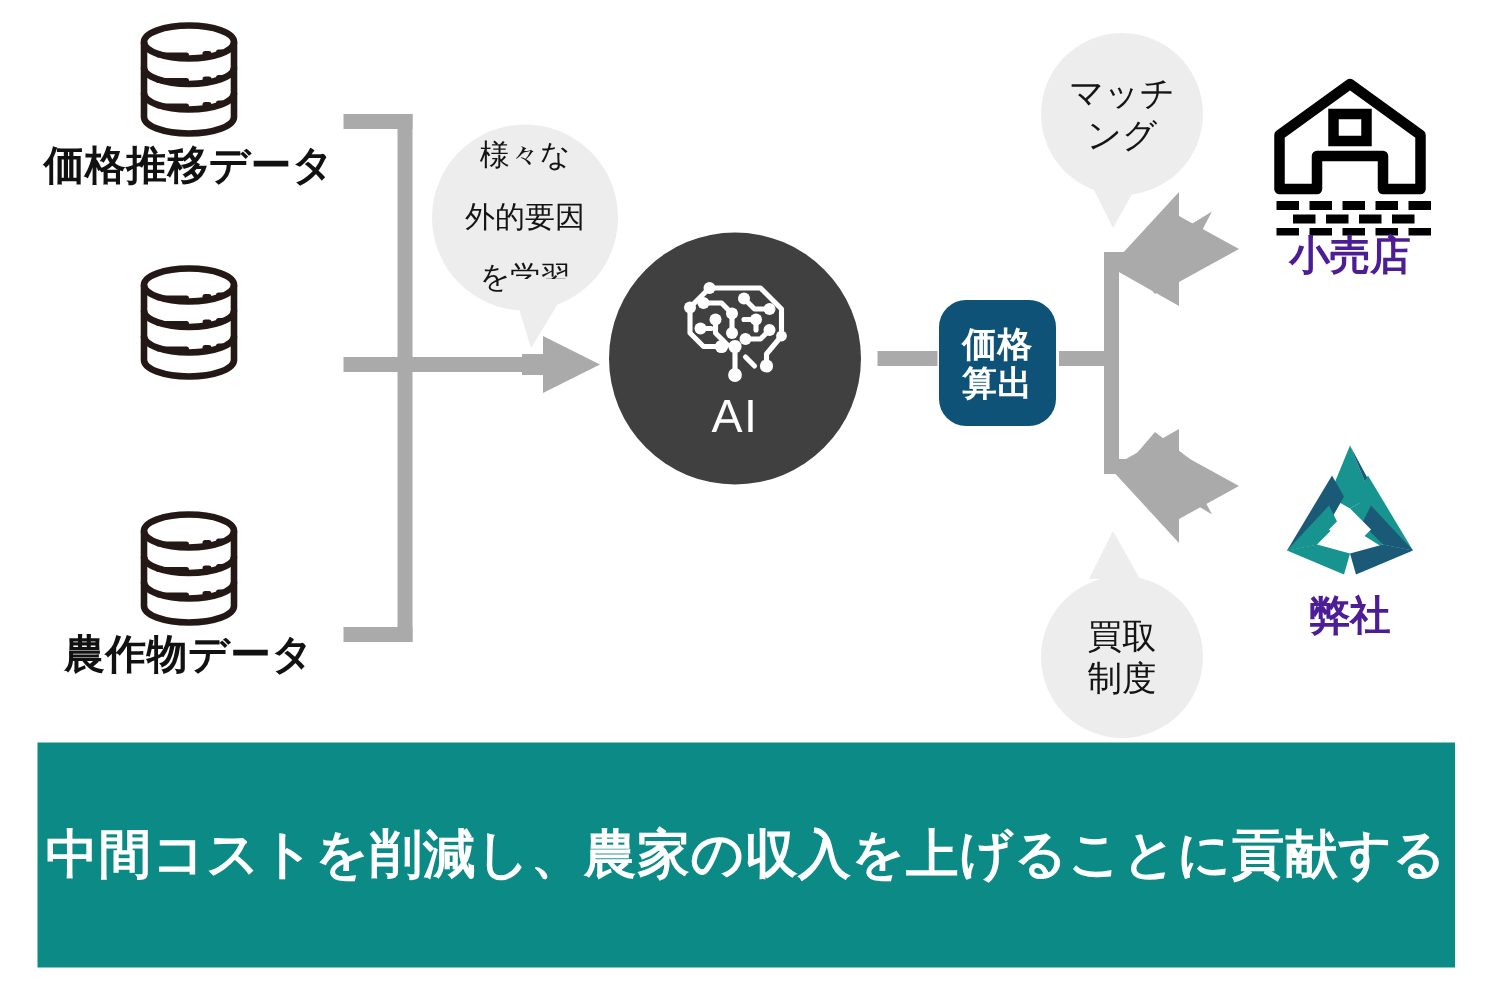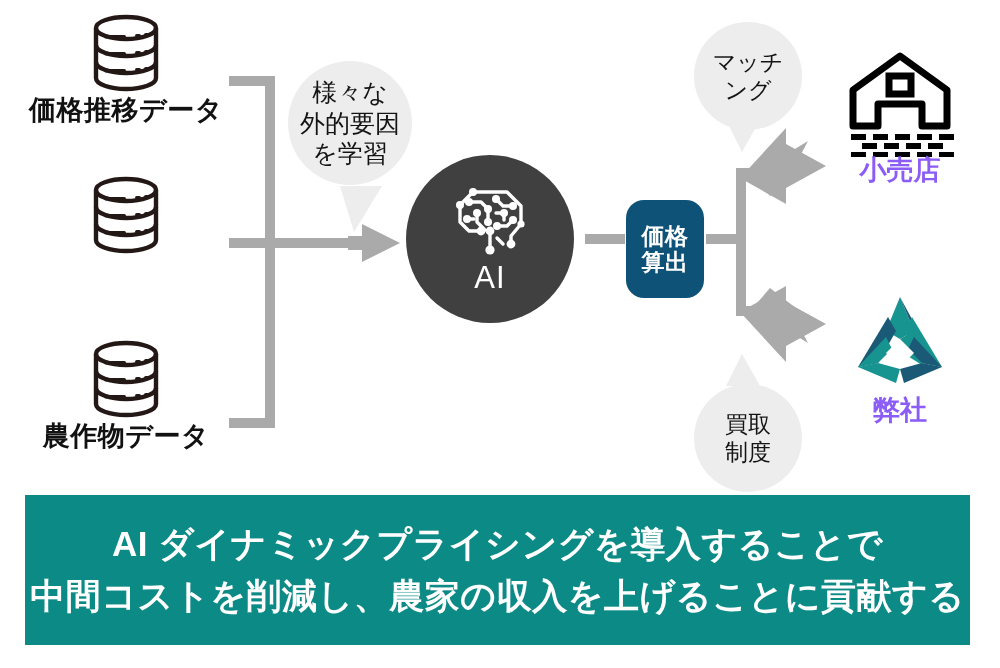--- a/index.html
+++ b/index.html
@@ -73,21 +73,21 @@
     font-size: 31px;
     font-weight: 400;
     letter-spacing: 1px;
     margin-top: 2px;
   }
 
   
   .price-box {
     position: absolute;
     width: 78px;
-    height: 98px;
+    height: 84px;
     border-radius: 18px;
     background: #0f5277;
     display: flex;
     flex-direction: column;
     align-items: center;
     justify-content: center;
     color: #ffffff;
     font-size: 23px;
     font-weight: 700;
     line-height: 1.15;
@@ -120,21 +120,21 @@
     display: flex;
     align-items: center;
     justify-content: center;
   }
   .outcome .label {
     position: relative;
     display: inline-block;
     font-size: 27px;
     font-weight: 700;
     line-height: 1.1;
-    color: #8b5cf6;
+    color: #4c1d95;
     padding: 0 6px;
   }
   .outcome .label::after {
     content: "";
     position: absolute;
     left: -14px;
     right: -14px;
     bottom: -2px;
     height: 14px;
     background: #ededed;
@@ -273,21 +273,21 @@
           <rect x="57" y="37" width="6" height="3.4" rx="1.7"></rect>
           <rect x="17" y="56" width="22" height="3.4" rx="1.7"></rect>
           <rect x="48" y="55" width="6" height="3.4" rx="1.7"></rect>
           <rect x="57" y="54" width="6" height="3.4" rx="1.7"></rect>
         </g>
       </svg>
     </div>
     <span class="label">農作物データ</span>
   </div>
 
-  <div class="bubble" style="left:288px; top:61px; width:124px; height:124px; font-size:25px;">
+  <div class="bubble" style="left:288px; top:83px; width:124px; height:124px; font-size:20px;gap:16px;">
     <span>様々な</span>
     <span>外的要因</span>
     <span>を学習</span>
   </div>
   <svg class="abs" style="left:340px; top:186px; width:60px; height:52px;">
     <polygon points="0,0 42,0 14,46" fill="#ededed"></polygon>
   </svg>
 
   <div class="ai-circle" style="left:406px; top:155px;">
     <svg width="86" height="76" viewBox="0 0 86 76">
@@ -392,17 +392,16 @@
 
           <polygon points="52,46 38,60 52,74 66,60" fill="#ffffff"></polygon>
           <polygon points="52,50 42,60 52,70 62,60" fill="#ffffff"></polygon>
         </g>
       </svg>
     </div>
     <span class="label">弊社</span>
   </div>
 
   <div class="banner">
-    <div class="line">AI ダイナミックプライシングを導入することで</div>
     <div class="line">中間コストを削減し、農家の収入を上げることに貢献する</div>
   </div>
 
 </div>
 
 </body></html>

